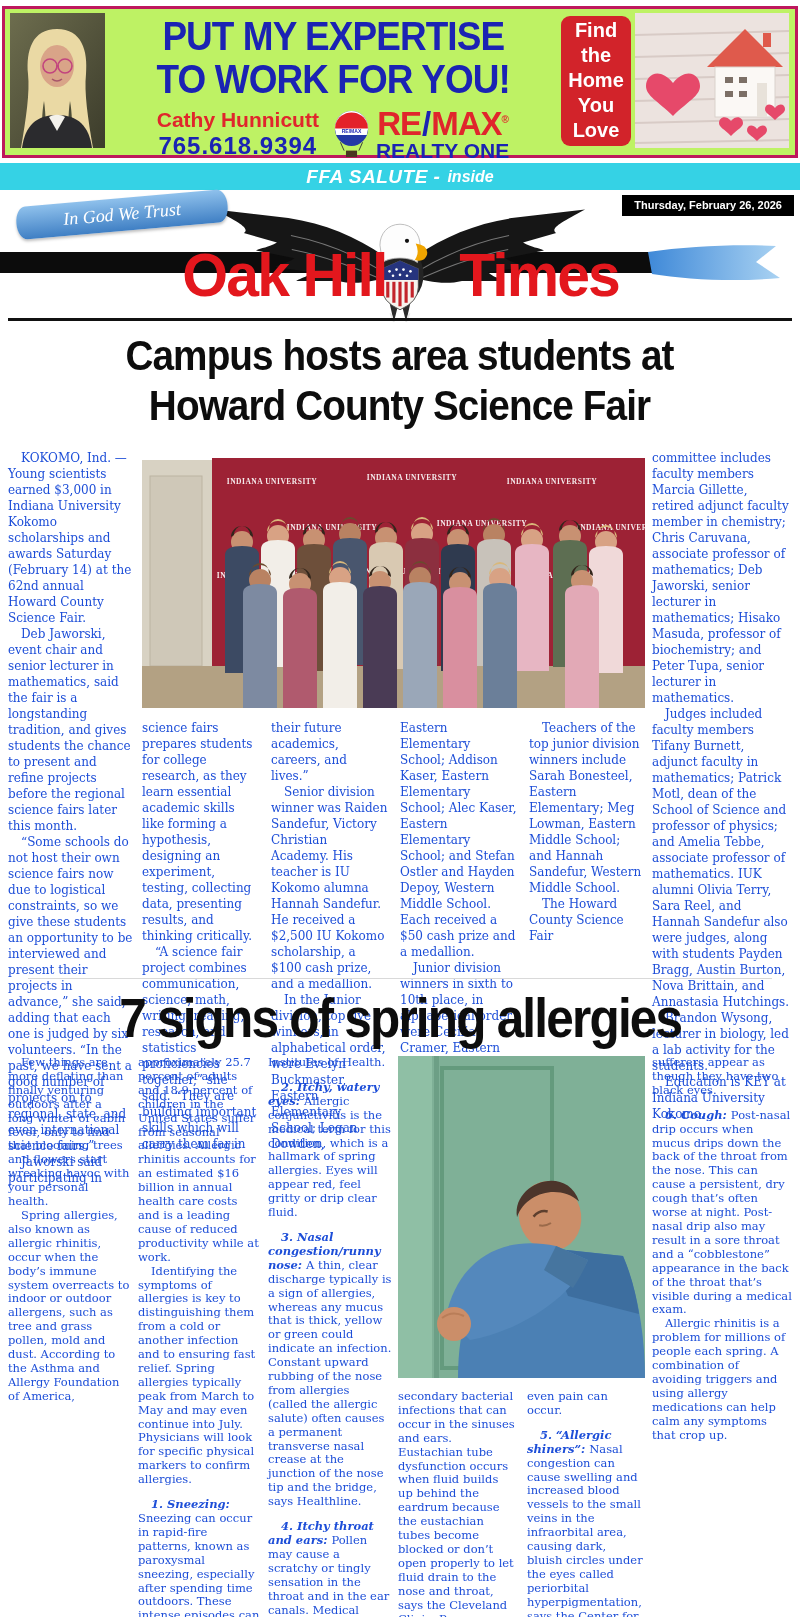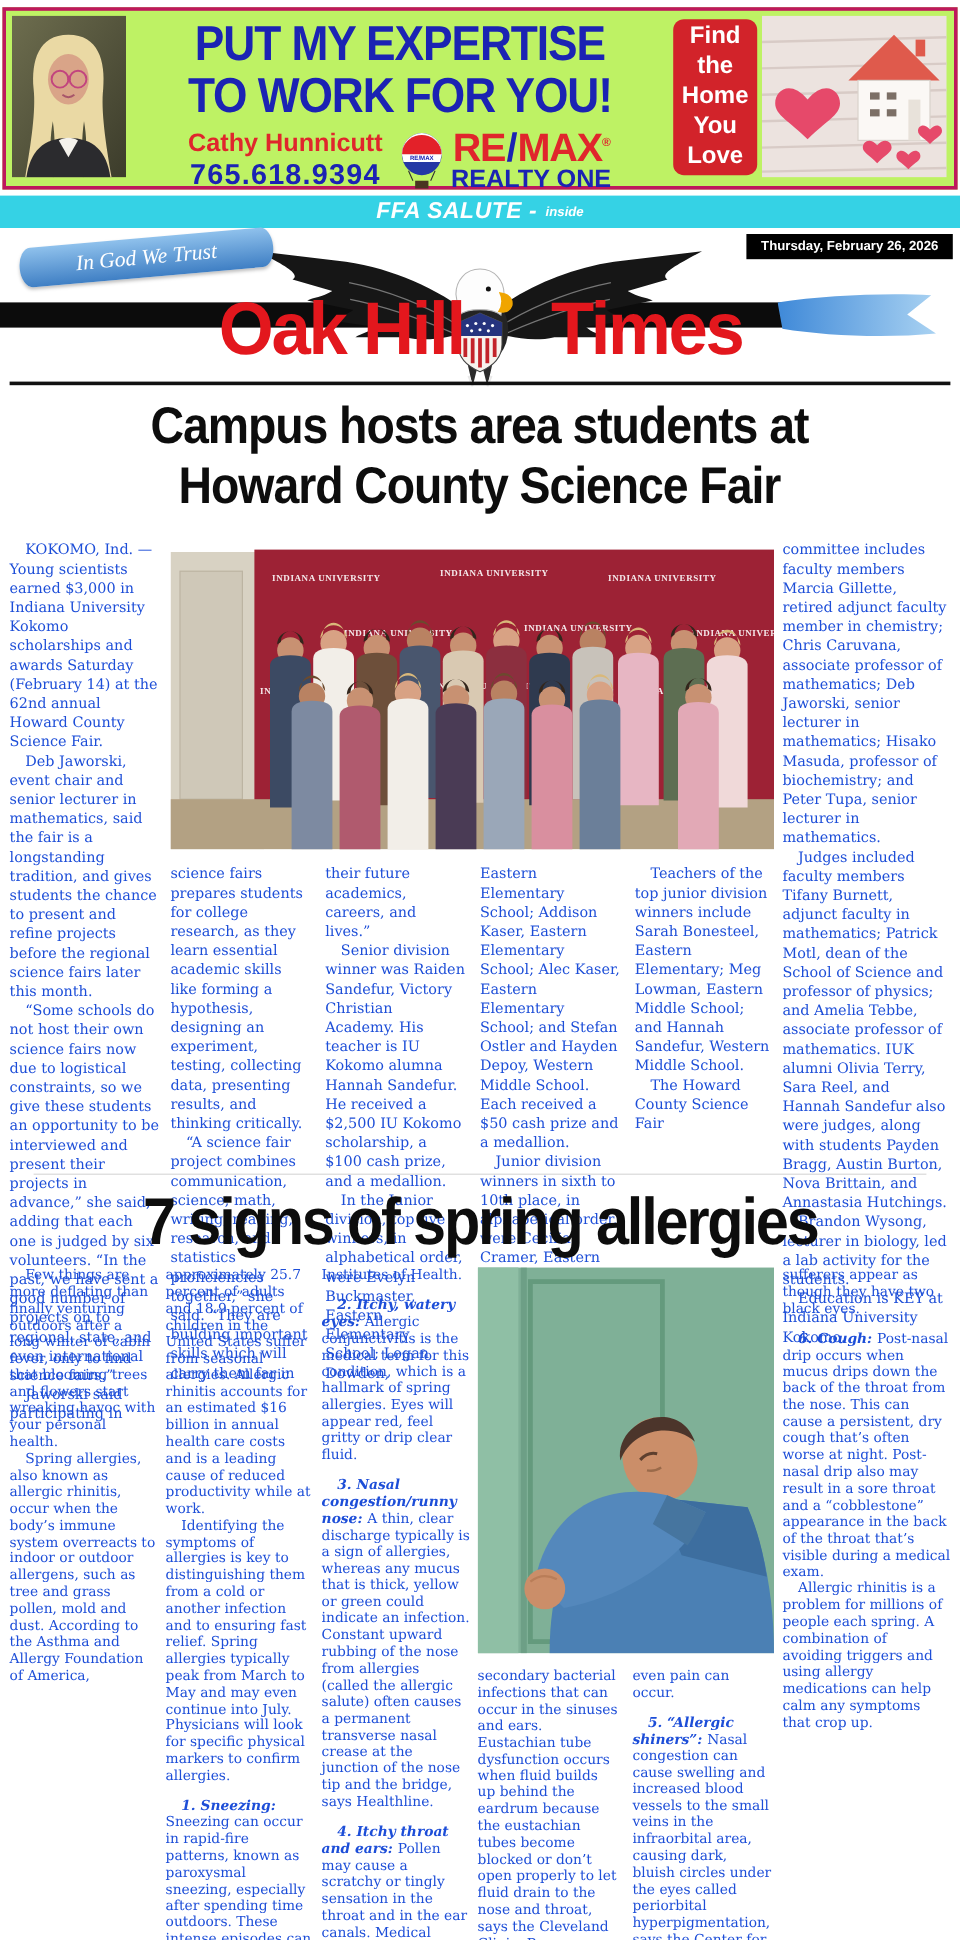--- a/index.html
+++ b/index.html
@@ -19,21 +19,21 @@
   .remax-word .slash{color:#1b23b3;padding:0 1px;}
   .remax-word sup{font-size:10px;color:#e0262c;}
   .realty{color:#1b23b3;font-weight:900;font-size:21px;letter-spacing:0;white-space:nowrap;}
   .ad-tag{position:absolute;left:556px;top:7px;width:70px;height:130px;background:#d2232a;border-radius:9px;
           color:#fff;font-weight:900;font-size:20px;line-height:25px;text-align:center;padding-top:2px;box-sizing:border-box;}
   .ad-house{position:absolute;left:630px;top:4px;width:154px;height:135px;overflow:hidden;}
   
   .ffa{position:absolute;left:0;top:163px;width:800px;height:27px;background:#35d2e5;
        display:flex;align-items:center;justify-content:center;color:#fff;font-style:italic;font-weight:900;}
   .ffa .main{font-size:19px;letter-spacing:.5px;}
-  .ffa .sub{font-size:11px;margin-left:7px;font-weight:700;}
+  .ffa .sub{font-size:16px;margin-left:7px;font-weight:700;}
   
   .masthead{position:absolute;left:0;top:190px;width:800px;height:132px;}
   .motto{position:absolute;left:16px;top:8px;width:212px;height:33px;transform:rotate(-5deg);
          background:linear-gradient(#8fc1ec,#3f7fc4);border-radius:10px/16px;color:#fff;
          font-family:"Liberation Serif",serif;font-style:italic;font-size:18px;
          display:flex;align-items:center;justify-content:center;box-shadow:0 2px 3px rgba(0,0,0,.25);}
   .datebox{position:absolute;right:6px;top:5px;background:#000;color:#fff;font-weight:900;font-size:11px;
            padding:4px 12px 5px;}
   .blackbar{position:absolute;left:0;top:62px;width:662px;height:21px;background:#0c0c0c;}
   .flag{position:absolute;left:648px;top:52px;}

